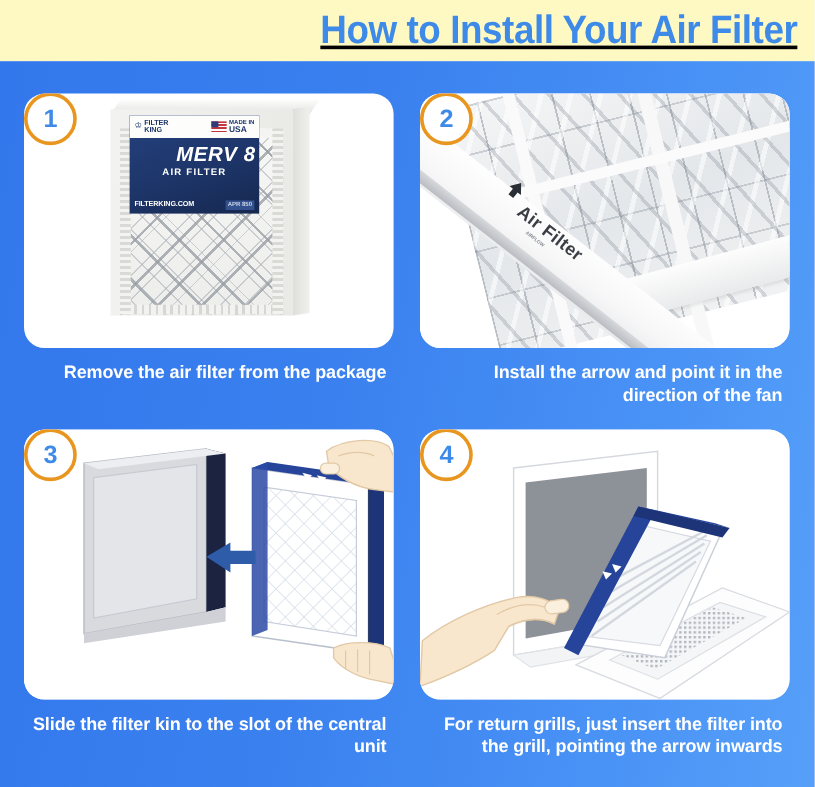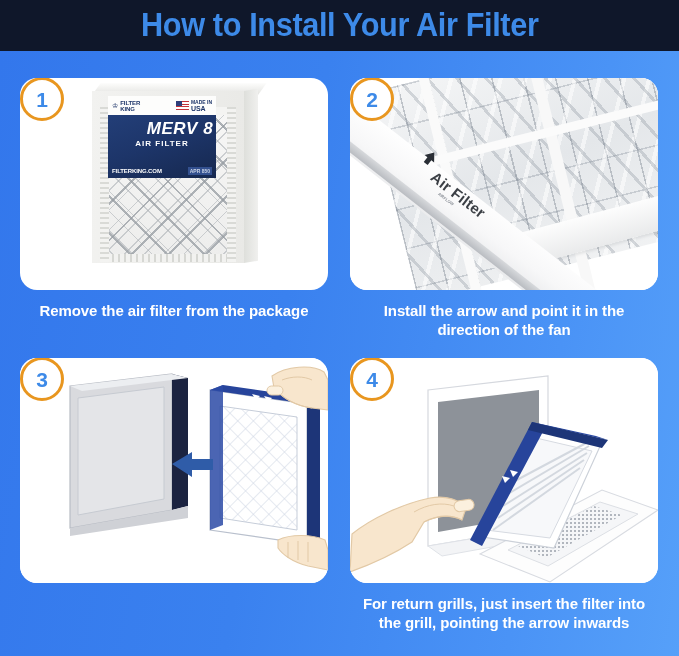--- a/index.html
+++ b/index.html
@@ -8,22 +8,22 @@
     font-family:"Liberation Sans",sans-serif;
     background:#ffffff;
   }
   #page{
     position:relative;width:679px;height:656px;
     background:#fbfbfb;
   }
   
   #header{
     position:absolute;left:0;top:0;width:679px;height:51px;
-    background:#0f172a;
-    display:flex;align-items:center;justify-content:center;
+    background:#fef9c3;
+    display:flex;align-items:center;justify-content:flex-end;text-decoration:underline;
   }
   #title{
     font-size:33px;font-weight:bold;color:#3d8ae8;
     letter-spacing:-0.4px;
     transform:scaleX(.93);
     white-space:nowrap;
     line-height:33px;
     margin-top:-2px;
   }
   
@@ -53,21 +53,21 @@
     background:#ffffff;
     border:3px solid #e8961f;
     box-sizing:border-box;
     z-index:40;
     display:flex;align-items:center;justify-content:center;
     font-size:21px;font-weight:bold;color:#3d8ae8;
     line-height:1;
   }
   .caption{
     margin-top:11px;
-    text-align:center;
+    text-align:right;
     color:#ffffff;
     font-size:15px;font-weight:bold;
     line-height:19px;
     letter-spacing:-0.1px;
     padding:0 6px;
   }
 
   
   .f1-wrap{position:absolute;left:72px;top:5px;width:172px;height:180px;}
   .f1-side{
@@ -328,20 +328,21 @@
 
           <g>
             <path d="M258 182 C270 176 292 176 305 182 L308 192 L308 212 L288 208 C272 204 262 196 258 190 Z" fill="#f8e6cd" stroke="#e2c9a6" stroke-width="1.1"></path>
             <path d="M268 184 L268 200 M278 183 L278 202 M288 184 L288 204" stroke="#e2c9a6" stroke-width="1" fill="none"></path>
           </g>
         </svg>
         <div class="badge">
           <span>3</span>
         </div>
       </div>
+      <div class="caption">Slide the filter kin to the slot of the central unit</div>
     </div>
 
     <div class="step" id="step4">
       <div class="card">
         <svg class="p4" viewBox="0 0 308 225">
           <defs>
             <pattern id="perf4" width="4" height="4" patternUnits="userSpaceOnUse">
               <rect width="2" height="2" fill="#9aa0aa"></rect>
             </pattern>
           </defs>

